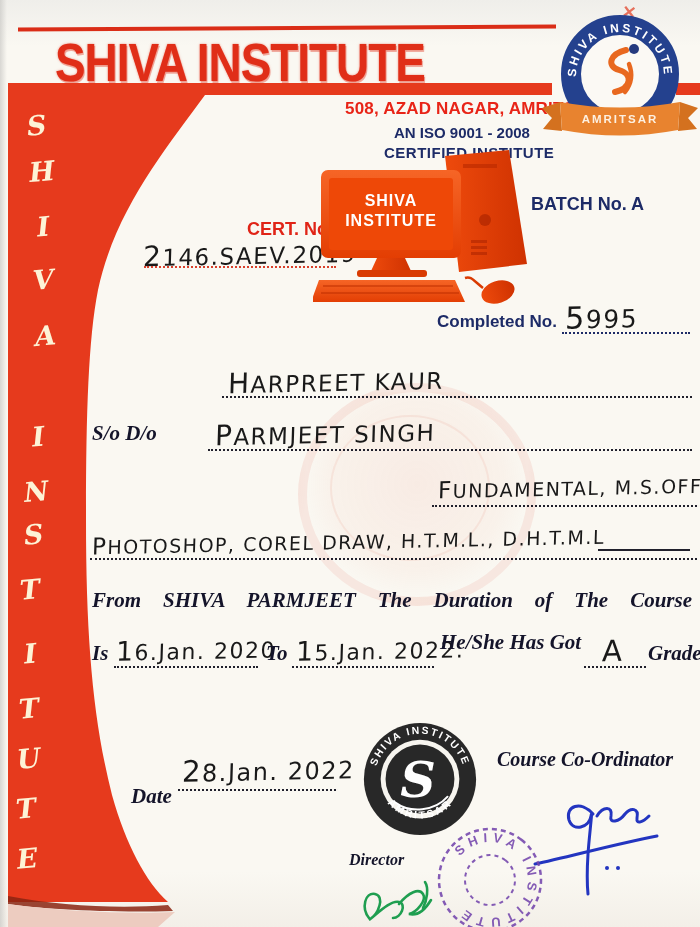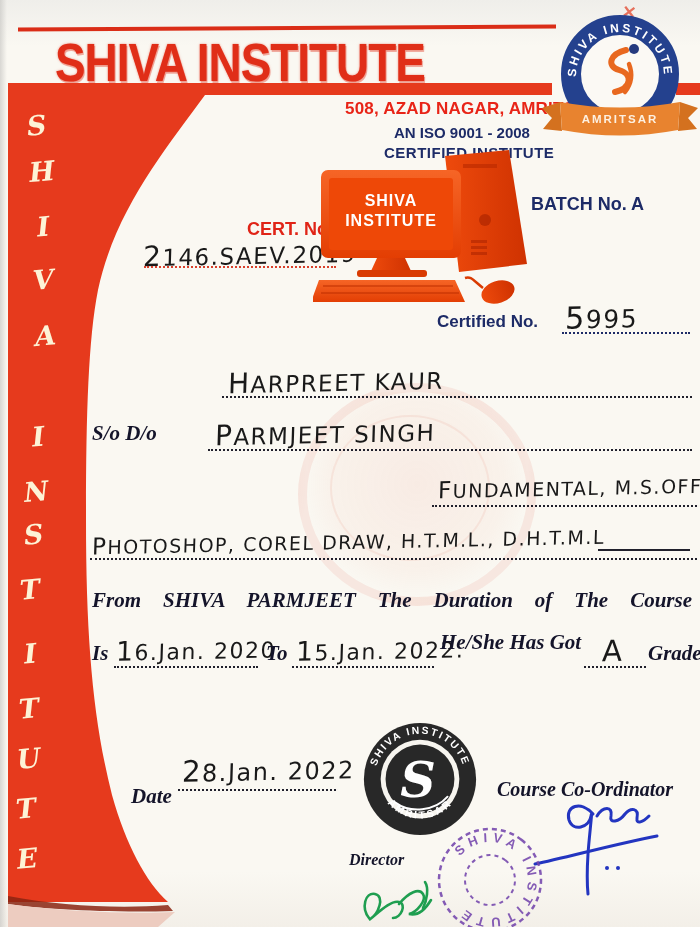--- a/index.html
+++ b/index.html
@@ -138,21 +138,21 @@
     <path d="M6,132 L142,132 L152,154 L-2,154 Z" fill="url(#orgB)"></path>
     <path d="M10,138 L140,138" stroke="#b93004" stroke-width="2" opacity=".5"></path>
     <path d="M8,145 L146,145" stroke="#b93004" stroke-width="2" opacity=".5"></path>
     <ellipse cx="185" cy="144" rx="17" ry="11" fill="url(#orgA)" transform="rotate(-18 185 144)"></ellipse>
     <path d="M170,140 C160,132 158,128 152,130" stroke="#d33c06" stroke-width="2.5" fill="none"></path>
   </svg>
 
   <div class="abs navy-bold" style="left:531px;top:194px;font-size:18px;white-space:nowrap;">BATCH No. A</div>
 
 
-  <div class="abs navy-bold" style="left:437px;top:312px;font-size:17px;">Certified No.</div>
+  <div class="abs navy-bold" style="left:437px;top:312px;font-size:17px;">Completed No.</div>
   <div class="abs dots-navy" style="left:562px;top:332px;width:128px;"></div>
   <div class="abs hw" style="left:565px;top:300px;font-size:25px;">5995</div>
 
   <div class="abs wm"></div>
   <div class="abs wm-inner"></div>
 
   <div class="abs hw" style="left:228px;top:365px;font-size:23px;">HARPREET KAUR</div>
   <div class="abs dots" style="left:222px;top:396px;width:470px;"></div>
 
   <div class="abs ser" style="left:92px;top:421px;">S/o D/o</div>
@@ -196,21 +196,21 @@
     <text font-family="Liberation Sans, sans-serif" font-size="10.5" font-weight="700" fill="#ffffff" letter-spacing="2">
       <textPath href="#sealTop" startOffset="50%" text-anchor="middle">SHIVA INSTITUTE</textPath>
     </text>
     <text font-family="Liberation Sans, sans-serif" font-size="10.5" font-weight="700" fill="#ffffff" letter-spacing="2.5">
       <textPath href="#sealBot" startOffset="50%" text-anchor="middle">AMRITSAR</textPath>
     </text>
     <text x="63" y="80" text-anchor="middle" font-family="DejaVu Serif, serif" font-style="italic" font-weight="700" font-size="50" fill="#ffffff">S</text>
     <path d="M40,86 C55,97 80,95 93,80" stroke="#ffffff" stroke-width="2" fill="none" stroke-linecap="round"></path>
   </svg>
 
-  <div class="abs ser" style="left:497px;top:778px;font-size:20px;">Course Co-Ordinator</div>
+  <div class="abs ser" style="left:497px;top:748px;font-size:20px;">Course Co-Ordinator</div>
 
   <svg class="abs sig" style="left:515px;top:792px;" width="160" height="120" viewBox="0 0 160 120">
     <g stroke="#2335c0" stroke-width="3" fill="none" stroke-linecap="round">
       <path d="M78,22 C66,8 50,14 54,28 C58,40 74,36 76,24 C78,14 74,46 73,62 C72,78 72,92 73,102"></path>
       <path d="M82,24 C88,14 98,14 96,24 C94,32 104,30 110,22 C116,15 124,16 122,26 C121,33 128,30 134,24"></path>
       <path d="M20,72 C50,66 100,52 142,44"></path>
     </g>
     <circle cx="92" cy="76" r="2" fill="#2335c0"></circle>
     <circle cx="103" cy="76" r="2" fill="#2335c0"></circle>
   </svg>

